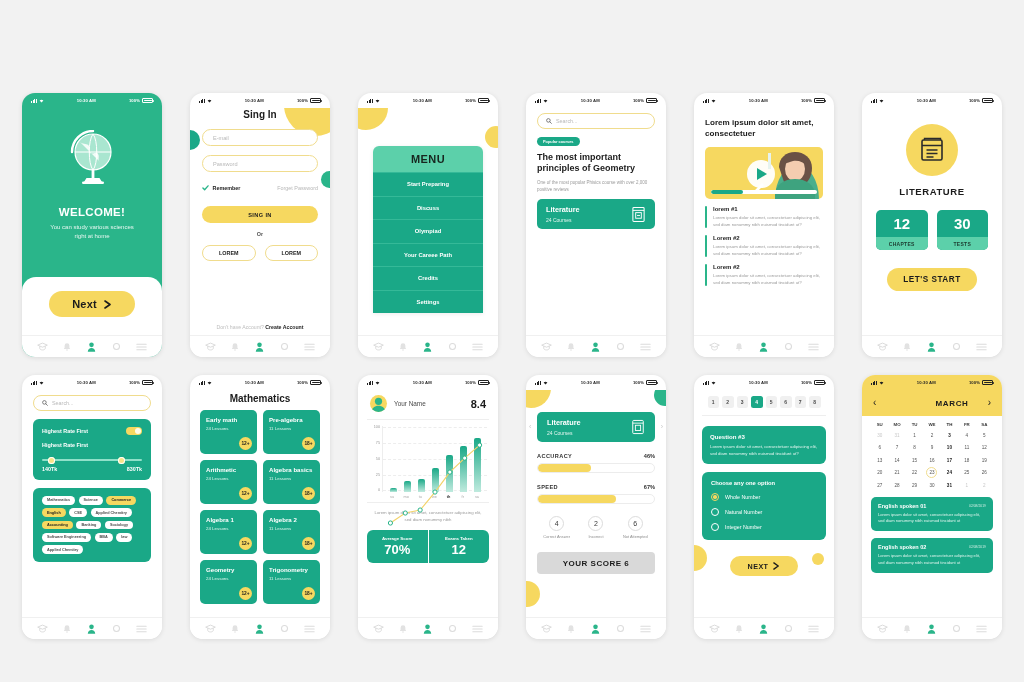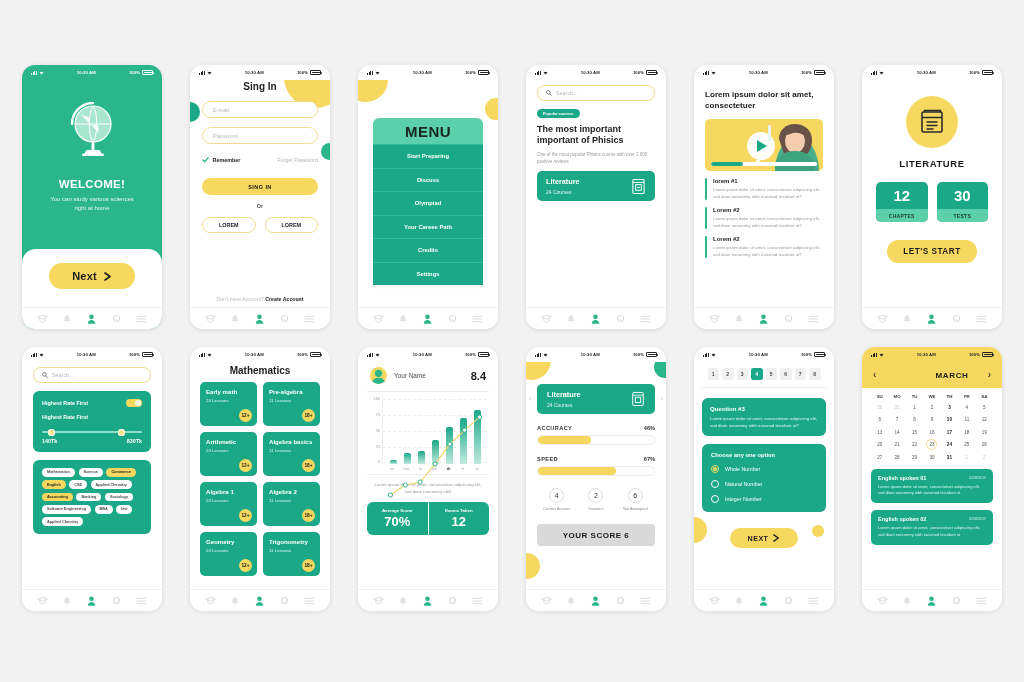--- a/index.html
+++ b/index.html
@@ -16,21 +16,21 @@
     grid-template-rows: repeat(2, 264px);
     column-gap: 28px; row-gap: 18px;
     padding: 65px 22px 0 22px;
   }
   
   .phone {
     position: relative; width: 140px; height: 264px;
     background: #ffffff; border-radius: 13px;
     box-shadow: 0 1px 5px rgba(0,0,0,0.10);
     overflow: hidden;
-    display: flex; flex-direction: column;
+    display: flex; flex-direction: column; margin-top: 28px;
   }
   .phone.greenbg { background: #2ab58a; }
   .statusbar {
     position: relative; z-index: 6;
     height: 15px; flex: 0 0 15px;
     display: flex; align-items: center; justify-content: space-between;
     padding: 0 9px; font-size: 4.2px; font-weight: bold; color: #222;
     letter-spacing: .1px;
   }
   .statusbar.light { color: #fff; }
@@ -121,21 +121,21 @@
   }
   .s2-bottom b { color:#1c1c1c; }
   
   .s3-card {
     position:absolute; left: 15px; right: 15px; top: 38px;
     border-radius: 6px 6px 0 0; overflow: hidden; z-index:3;
     box-shadow: 0 1px 4px rgba(0,0,0,.08);
   }
   .s3-head {
     background: #5cd0aa; height: 26px; display:flex;align-items:center;justify-content:center;
-    font-size: 15px; font-weight: bold; color: #17261f; letter-spacing:.4px;
+    font-size: 11px; font-weight: bold; color: #17261f; letter-spacing:.4px;
   }
   .s3-item {
     background: #1aa887; height: 23.5px;
     display:flex;align-items:center;justify-content:center;
     font-size: 5.8px; font-weight:bold; color:#fff;
     border-top: .6px solid #35b998;
   }
   
   .s4 { padding: 0 11px; }
   .search {
@@ -554,21 +554,21 @@
     </div>
     <div class="screen s4">
       <div class="search">
         <svg width="6" height="6" viewBox="0 0 8 8">
             <circle cx="3.2" cy="3.2" r="2.4" fill="none" stroke="#5a5a5a" stroke-width="1"></circle>
             <path d="M5.1 5.1 7.2 7.2" stroke="#5a5a5a" stroke-width="1" stroke-linecap="round"></path>
           </svg>
         <span>Search...</span>
       </div>
       <div><span class="badge-pop">Popular courses</span></div>
-      <div class="s4-h">The most important important of Phisics</div>
+      <div class="s4-h">The most important principles of Geometry</div>
       <div class="s4-p">One of the most popular Phisics course with over 2,000 positive reviews</div>
 
       <div class="course">
         <div>
           <div class="nm">Literature</div>
           <div class="sub">24 Courses</div>
         </div>
         <svg width="15" height="17" viewBox="0 0 16 18">
           <rect x="2" y="1.5" width="12" height="15" rx="1" fill="none" stroke="#fff" stroke-width="1.1"></rect>
           <path d="M2 4.6h12" stroke="#fff" stroke-width="1"></path>

